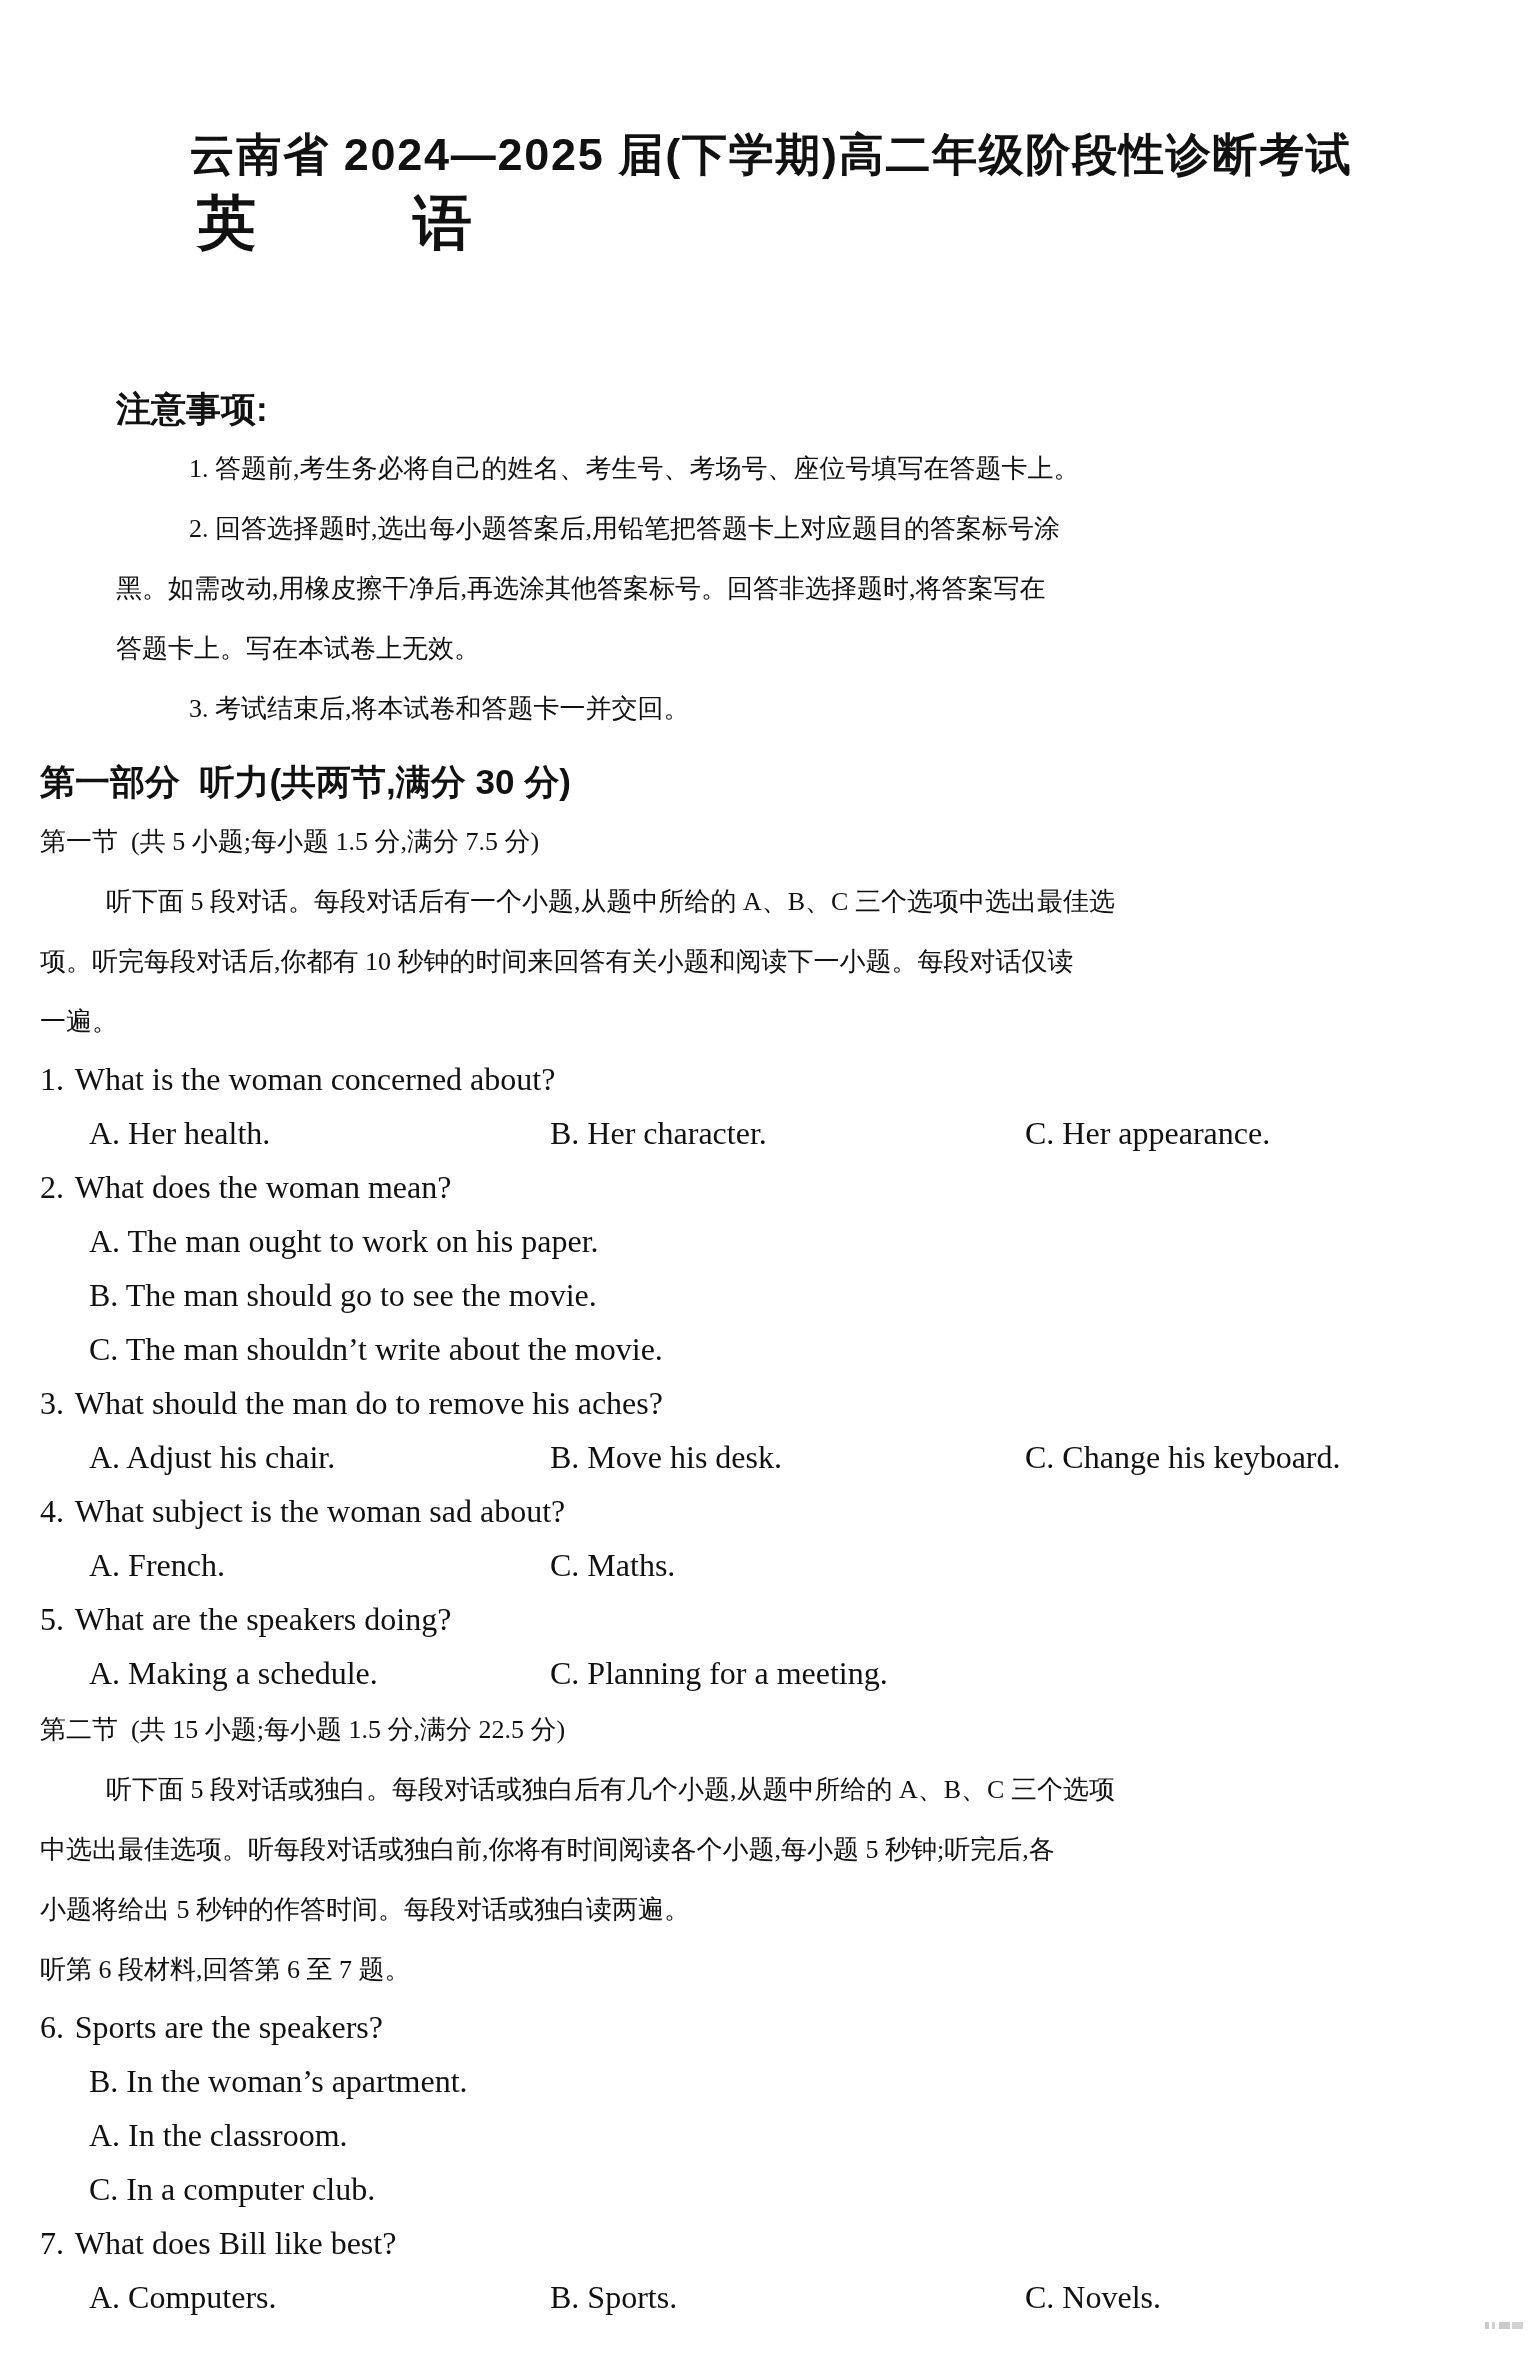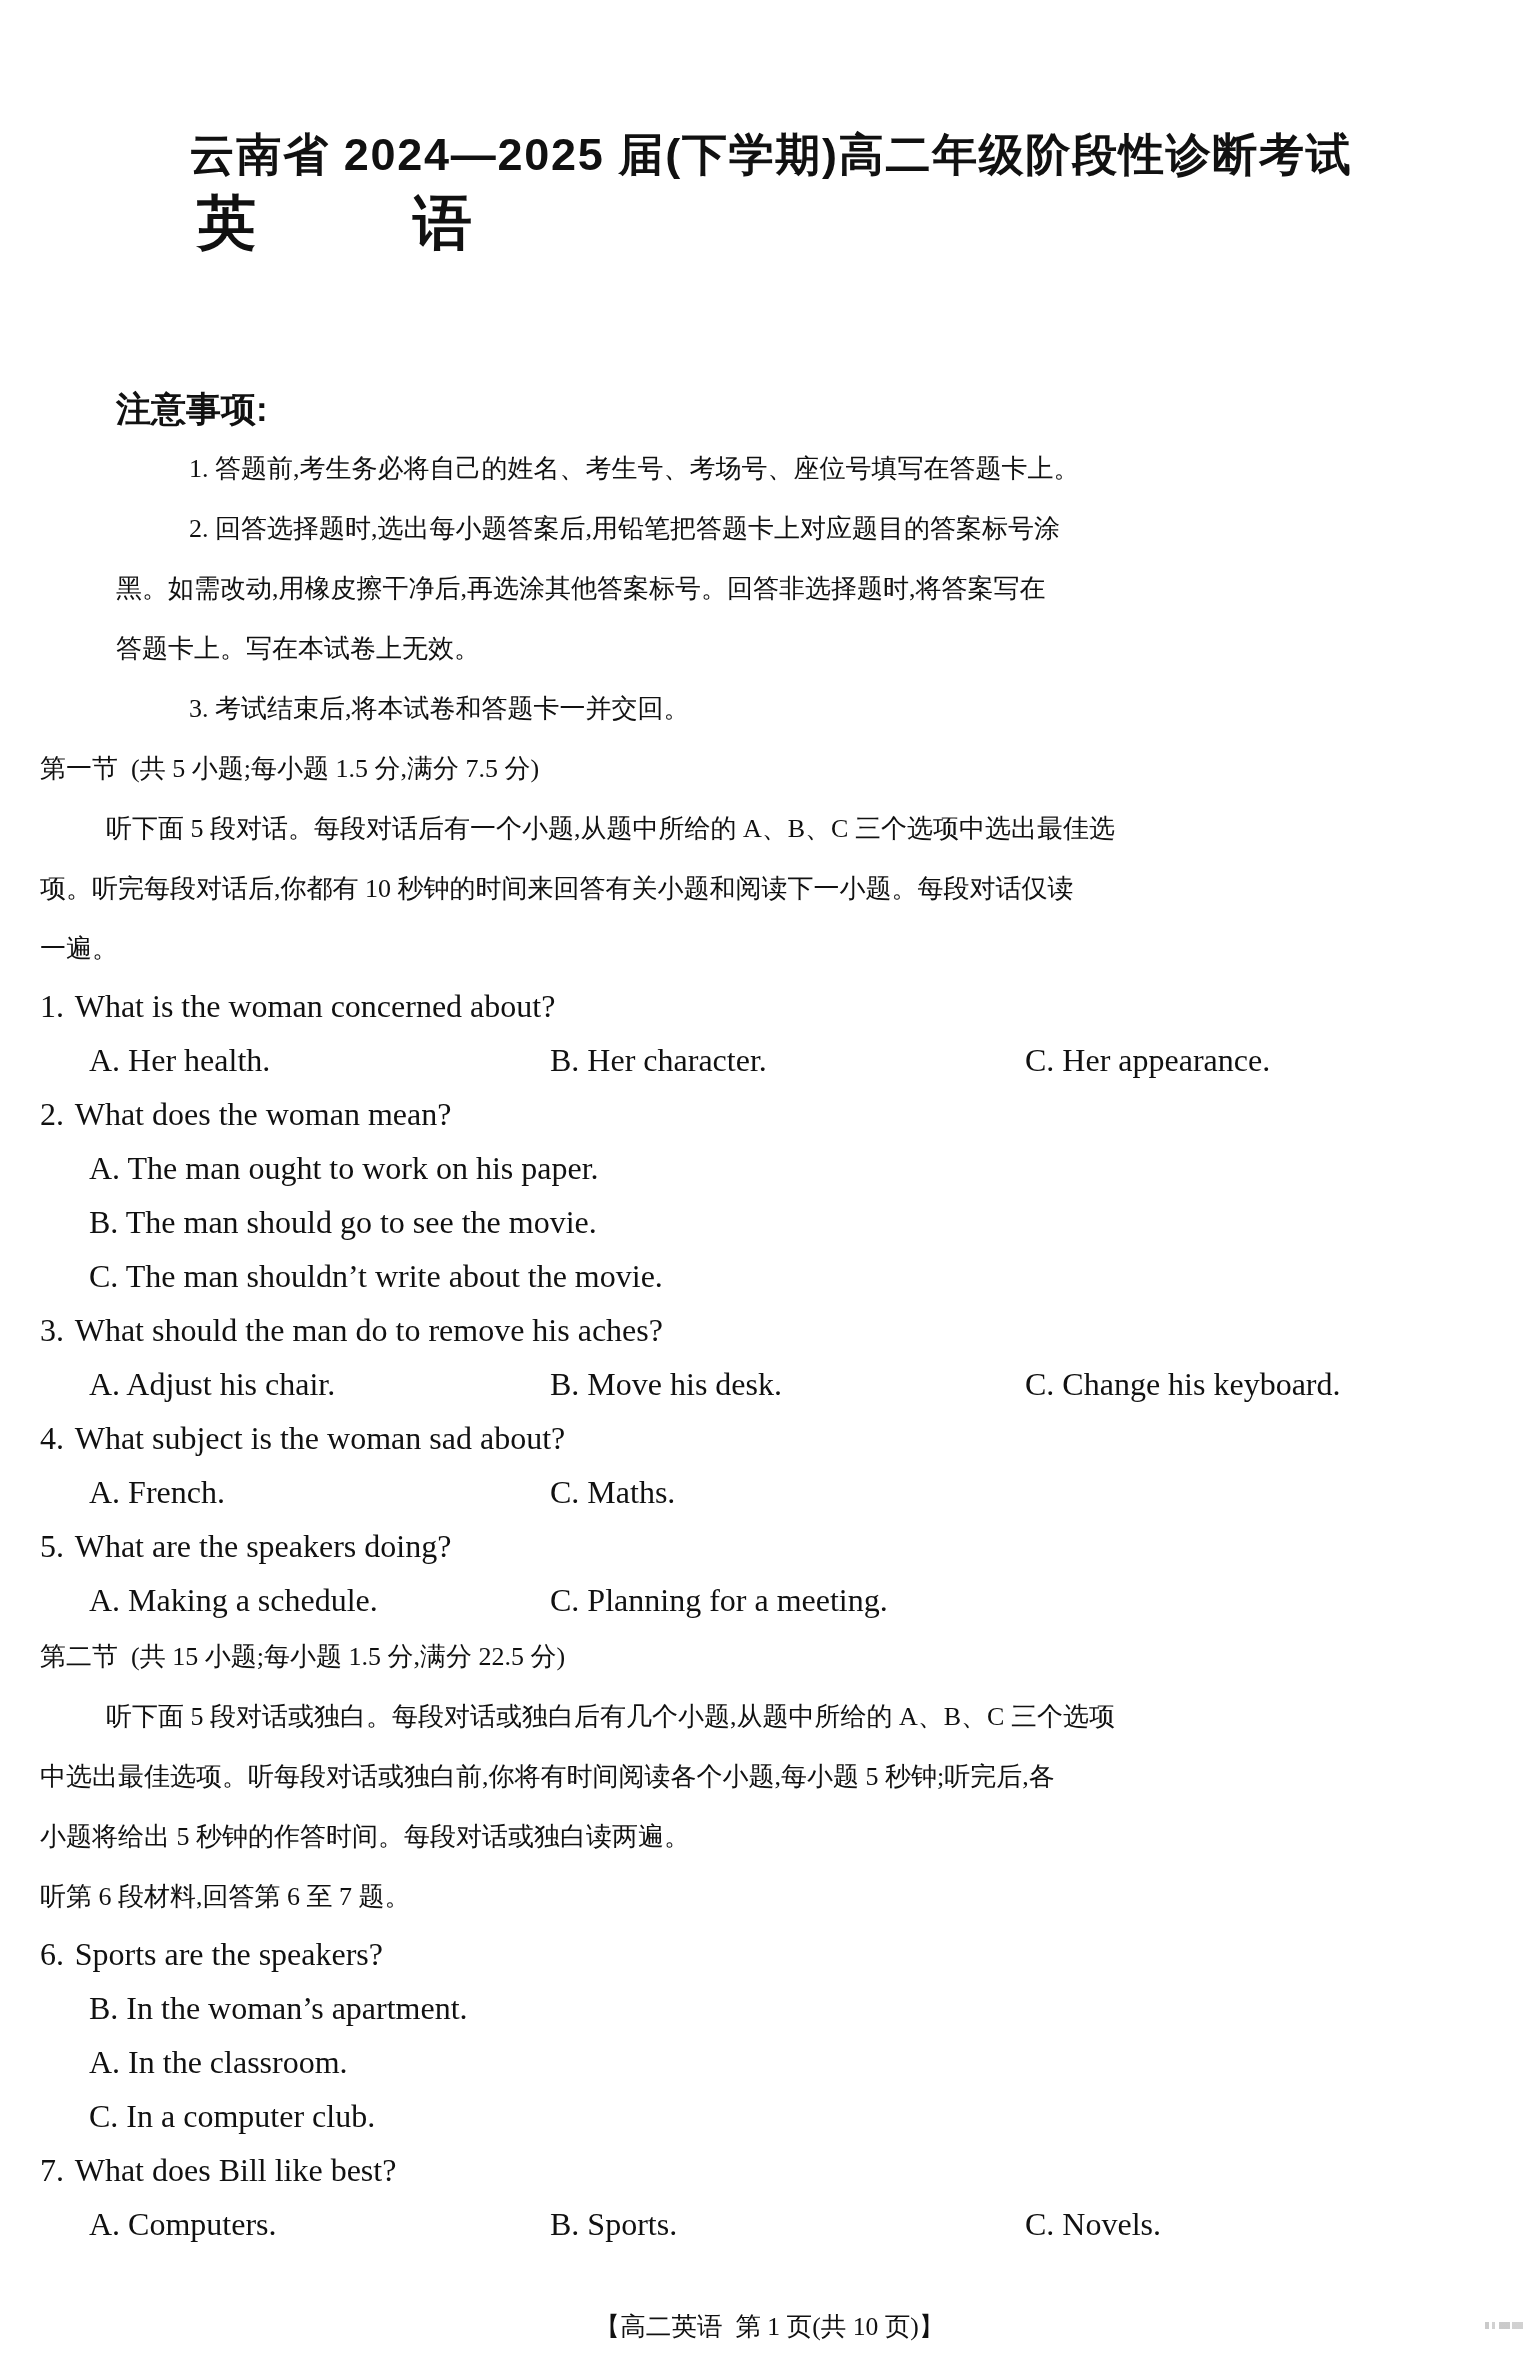--- a/index.html
+++ b/index.html
@@ -86,20 +86,21 @@
 
   <div class="notice-block">
     <div class="cn line notice-head">注意事项:</div>
     <div class="cn line note ind">1. 答题前,考生务必将自己的姓名、考生号、考场号、座位号填写在答题卡上。</div>
     <div class="cn line note ind">2. 回答选择题时,选出每小题答案后,用铅笔把答题卡上对应题目的答案标号涂</div>
     <div class="cn line note">黑。如需改动,用橡皮擦干净后,再选涂其他答案标号。回答非选择题时,将答案写在</div>
     <div class="cn line note">答题卡上。写在本试卷上无效。</div>
     <div class="cn line note ind">3. 考试结束后,将本试卷和答题卡一并交回。</div>
   </div>
 
+  <div class="cn line part-head">第一部分  听力(共两节,满分 30 分)</div>
   <div class="cn line">第一节  (共 5 小题;每小题 1.5 分,满分 7.5 分)</div>
   <div class="cn line para ind">听下面 5 段对话。每段对话后有一个小题,从题中所给的 A、B、C 三个选项中选出最佳选</div>
   <div class="cn line para">项。听完每段对话后,你都有 10 秒钟的时间来回答有关小题和阅读下一小题。每段对话仅读</div>
   <div class="cn line para">一遍。</div>
 
   <div class="en line q"><span class="qnum">1.</span><span>What is the woman concerned about?</span></div>
   <div class="en line opts">
     <span class="col-a">A. Her health.</span>
     <span class="col-b">B. Her character.</span>
     <span class="col-c">C. Her appearance.</span>
@@ -140,17 +141,16 @@
   <div class="en line stack-opt">A. In the classroom.</div>
   <div class="en line stack-opt">C. In a computer club.</div>
 
   <div class="en line q"><span class="qnum">7.</span><span>What does Bill like best?</span></div>
   <div class="en line opts">
     <span class="col-a">A. Computers.</span>
     <span class="col-b">B. Sports.</span>
     <span class="col-c">C. Novels.</span>
   </div>
 
-  <div class="footer">【高二英语  第 1 页(共 10 页)】</div>
   <div class="corner-mark"></div>
 
 </div>
 
 
 </body></html>

